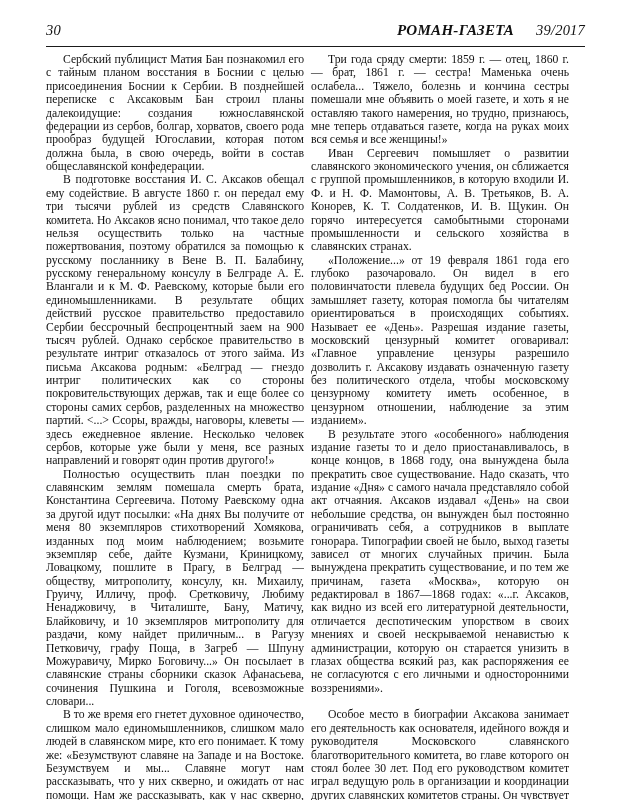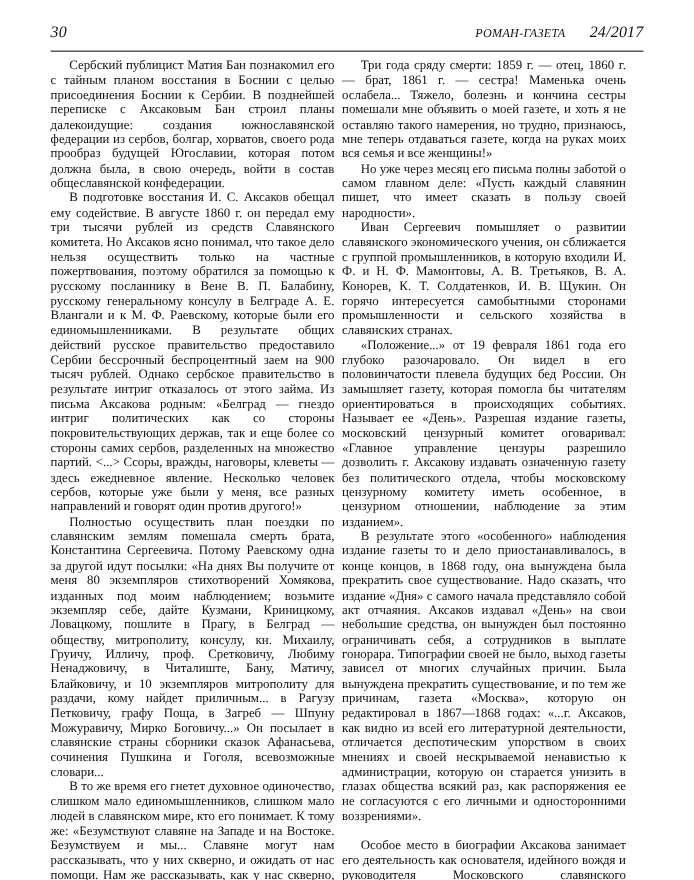--- a/index.html
+++ b/index.html
@@ -42,23 +42,23 @@
     font-size: 14.5px;
     line-height: 16px;
     letter-spacing: 0.2px;
   }
   .runhead-right {
     display: flex;
     align-items: baseline;
     gap: 22px;
   }
   .runhead-title {
-    font-weight: normal;
+    font-weight: bold;
     font-style: italic;
-    font-size: 11px;
+    font-size: 15px;
     line-height: 16px;
     letter-spacing: 0.3px;
   }
   .runhead-issue {
     font-style: italic;
     font-size: 14.5px;
     line-height: 16px;
     letter-spacing: 0.2px;
   }
 
@@ -93,34 +93,33 @@
 </style>
 </head>
 <body>
 
 <div class="page">
 
   <div class="runhead">
     <span class="runhead-left">30</span>
     <span class="runhead-right">
       <span class="runhead-title">РОМАН-ГАЗЕТА</span>
-      <span class="runhead-issue">24/2017</span>
+      <span class="runhead-issue">39/2017</span>
     </span>
   </div>
 
   <div class="columns">
     <div class="col" id="col-left">
         <p class="para">Сербский публицист Матия Бан познакомил его с тайным планом восстания в Боснии с целью присоединения Боснии к Сербии. В позднейшей переписке с Аксаковым Бан строил планы далекоидущие: создания южнославянской федерации из сербов, болгар, хорватов, своего рода прообраз будущей Югославии, которая потом должна была, в свою очередь, войти в состав общеславянской конфедерации.</p>
         <p class="para">В подготовке восстания И. С. Аксаков обещал ему содействие. В августе 1860 г. он передал ему три тысячи рублей из средств Славянского комитета. Но Аксаков ясно понимал, что такое дело нельзя осуществить только на частные пожертвования, поэтому обратился за помощью к русскому посланнику в Вене В. П. Балабину, русскому генеральному консулу в Белграде А. Е. Влангали и к М. Ф. Раевскому, которые были его единомышленниками. В результате общих действий русское правительство предоставило Сербии бессрочный беспроцентный заем на 900 тысяч рублей. Однако сербское правительство в результате интриг отказалось от этого займа. Из письма Аксакова родным: «Белград — гнездо интриг политических как со стороны покровительствующих держав, так и еще более со стороны самих сербов, разделенных на множество партий. &lt;...&gt; Ссоры, вражды, наговоры, клеветы — здесь ежедневное явление. Несколько человек сербов, которые уже были у меня, все разных направлений и говорят один против другого!»</p>
         <p class="para">Полностью осуществить план поездки по славянским землям помешала смерть брата, Константина Сергеевича. Потому Раевскому одна за другой идут посылки: «На днях Вы получите от меня 80 экземпляров стихотворений Хомякова, изданных под моим наблюдением; возьмите экземпляр себе, дайте Кузмани, Криницкому, Ловацкому, пошлите в Прагу, в Белград — обществу, митрополиту, консулу, кн. Михаилу, Груичу, Илличу, проф. Сретковичу, Любиму Ненаджовичу, в Читалиште, Бану, Матичу, Блайковичу, и 10 экземпляров митрополиту для раздачи, кому найдет приличным... в Рагузу Петковичу, графу Поща, в Загреб — Шпуну Можуравичу, Мирко Боговичу...» Он посылает в славянские страны сборники сказок Афанасьева, сочинения Пушкина и Гоголя, всевозможные словари...</p>
         <p class="para">В то же время его гнетет духовное одиночество, слишком мало единомышленников, слишком мало людей в славянском мире, кто его понимает. К тому же: «Безумствуют славяне на Западе и на Востоке. Безумствуем и мы... Славяне могут нам рассказывать, что у них скверно, и ожидать от нас помощи. Нам же рассказывать, как у нас скверно, не приходится. А кроме скверного нечего и рассказывать!»</p>
       </div>
     <div class="col" id="col-right">
         <p class="para">Три года сряду смерти: 1859 г. — отец, 1860 г. — брат, 1861 г. — сестра! Маменька очень ослабела... Тяжело, болезнь и кончина сестры помешали мне объявить о моей газете, и хоть я не оставляю такого намерения, но трудно, признаюсь, мне теперь отдаваться газете, когда на руках моих вся семья и все женщины!»</p>
-        <p class="para">Но уже через месяц его письма полны заботой о самом главном деле: «Пусть каждый славянин пишет, что имеет сказать в пользу своей народности».</p>
         <p class="para">Иван Сергеевич помышляет о развитии славянского экономического учения, он сближается с группой промышленников, в которую входили И. Ф. и Н. Ф. Мамонтовы, А. В. Третьяков, В. А. Конорев, К. Т. Солдатенков, И. В. Щукин. Он горячо интересуется самобытными сторонами промышленности и сельского хозяйства в славянских странах.</p>
         <p class="para">«Положение...» от 19 февраля 1861 года его глубоко разочаровало. Он видел в его половинчатости плевела будущих бед России. Он замышляет газету, которая помогла бы читателям ориентироваться в происходящих событиях. Называет ее «День». Разрешая издание газеты, московский цензурный комитет оговаривал: «Главное управление цензуры разрешило дозволить г. Аксакову издавать означенную газету без политического отдела, чтобы московскому цензурному комитету иметь особенное, в цензурном отношении, наблюдение за этим изданием».</p>
         <p class="para">В результате этого «особенного» наблюдения издание газеты то и дело приостанавливалось, в конце концов, в 1868 году, она вынуждена была прекратить свое существование. Надо сказать, что издание «Дня» с самого начала представляло собой акт отчаяния. Аксаков издавал «День» на свои небольшие средства, он вынужден был постоянно ограничивать себя, а сотрудников в выплате гонорара. Типографии своей не было, выход газеты зависел от многих случайных причин. Была вынуждена прекратить существование, и по тем же причинам, газета «Москва», которую он редактировал в 1867—1868 годах: «...г. Аксаков, как видно из всей его литературной деятельности, отличается деспотическим упорством в своих мнениях и своей нескрываемой ненавистью к администрации, которую он старается унизить в глазах общества всякий раз, как распоряжения ее не согласуются с его личными и односторонними воззрениями».</p>
         <p class="para gap-before">Особое место в биографии Аксакова занимает его деятельность как основателя, идейного вождя и руководителя Московского славянского благотворительного комитета, во главе которого он стоял более 30 лет. Под его руководством комитет играл ведущую роль в организации и координации других славянских комитетов страны. Он чувствует себя счастливым, когда в июне 1867 года ему удалось собрать в Москве Всеславянский съезд. Во время торжественного приема в честь дорогих гостей он поднял чашу за братство между всеми славянами: «отныне его</p>
       </div>
   </div>
 
 </div>
 
 </body></html>

